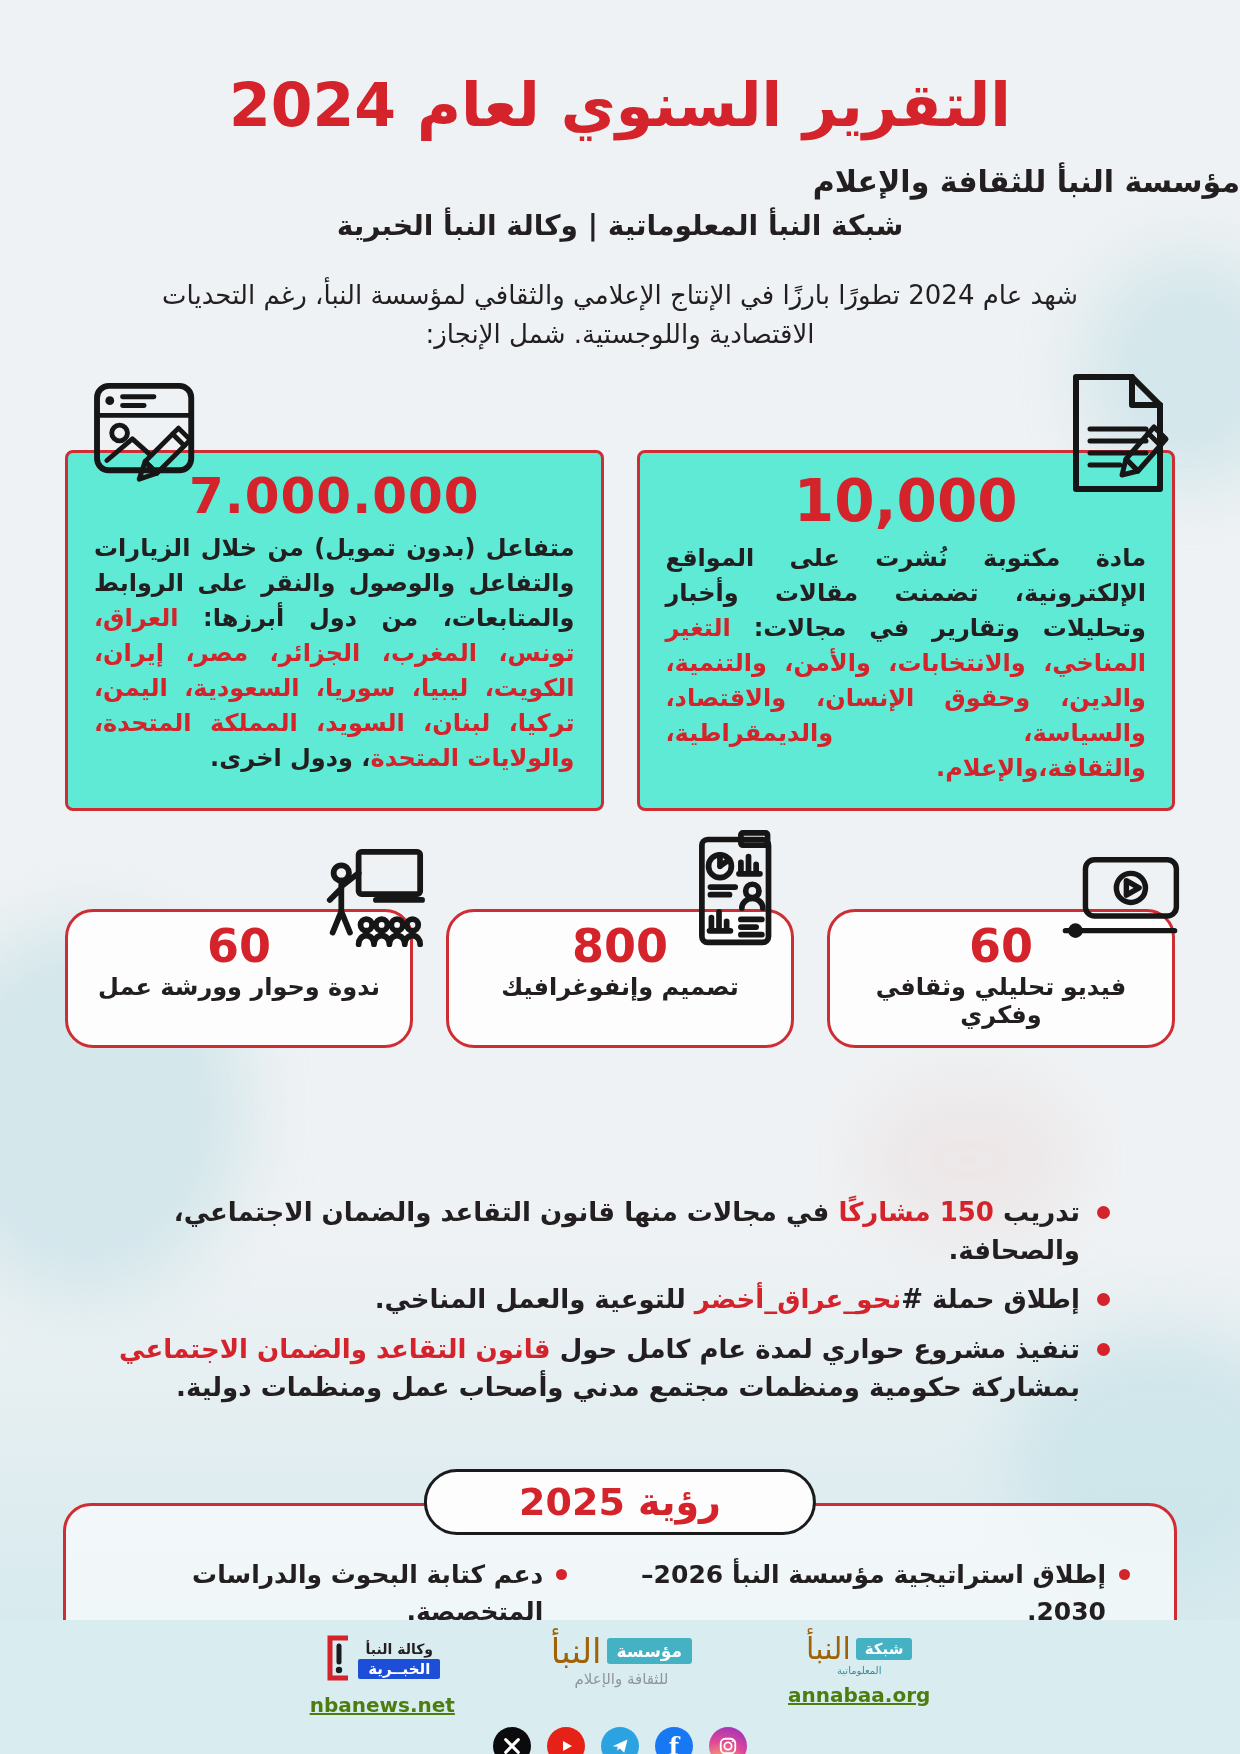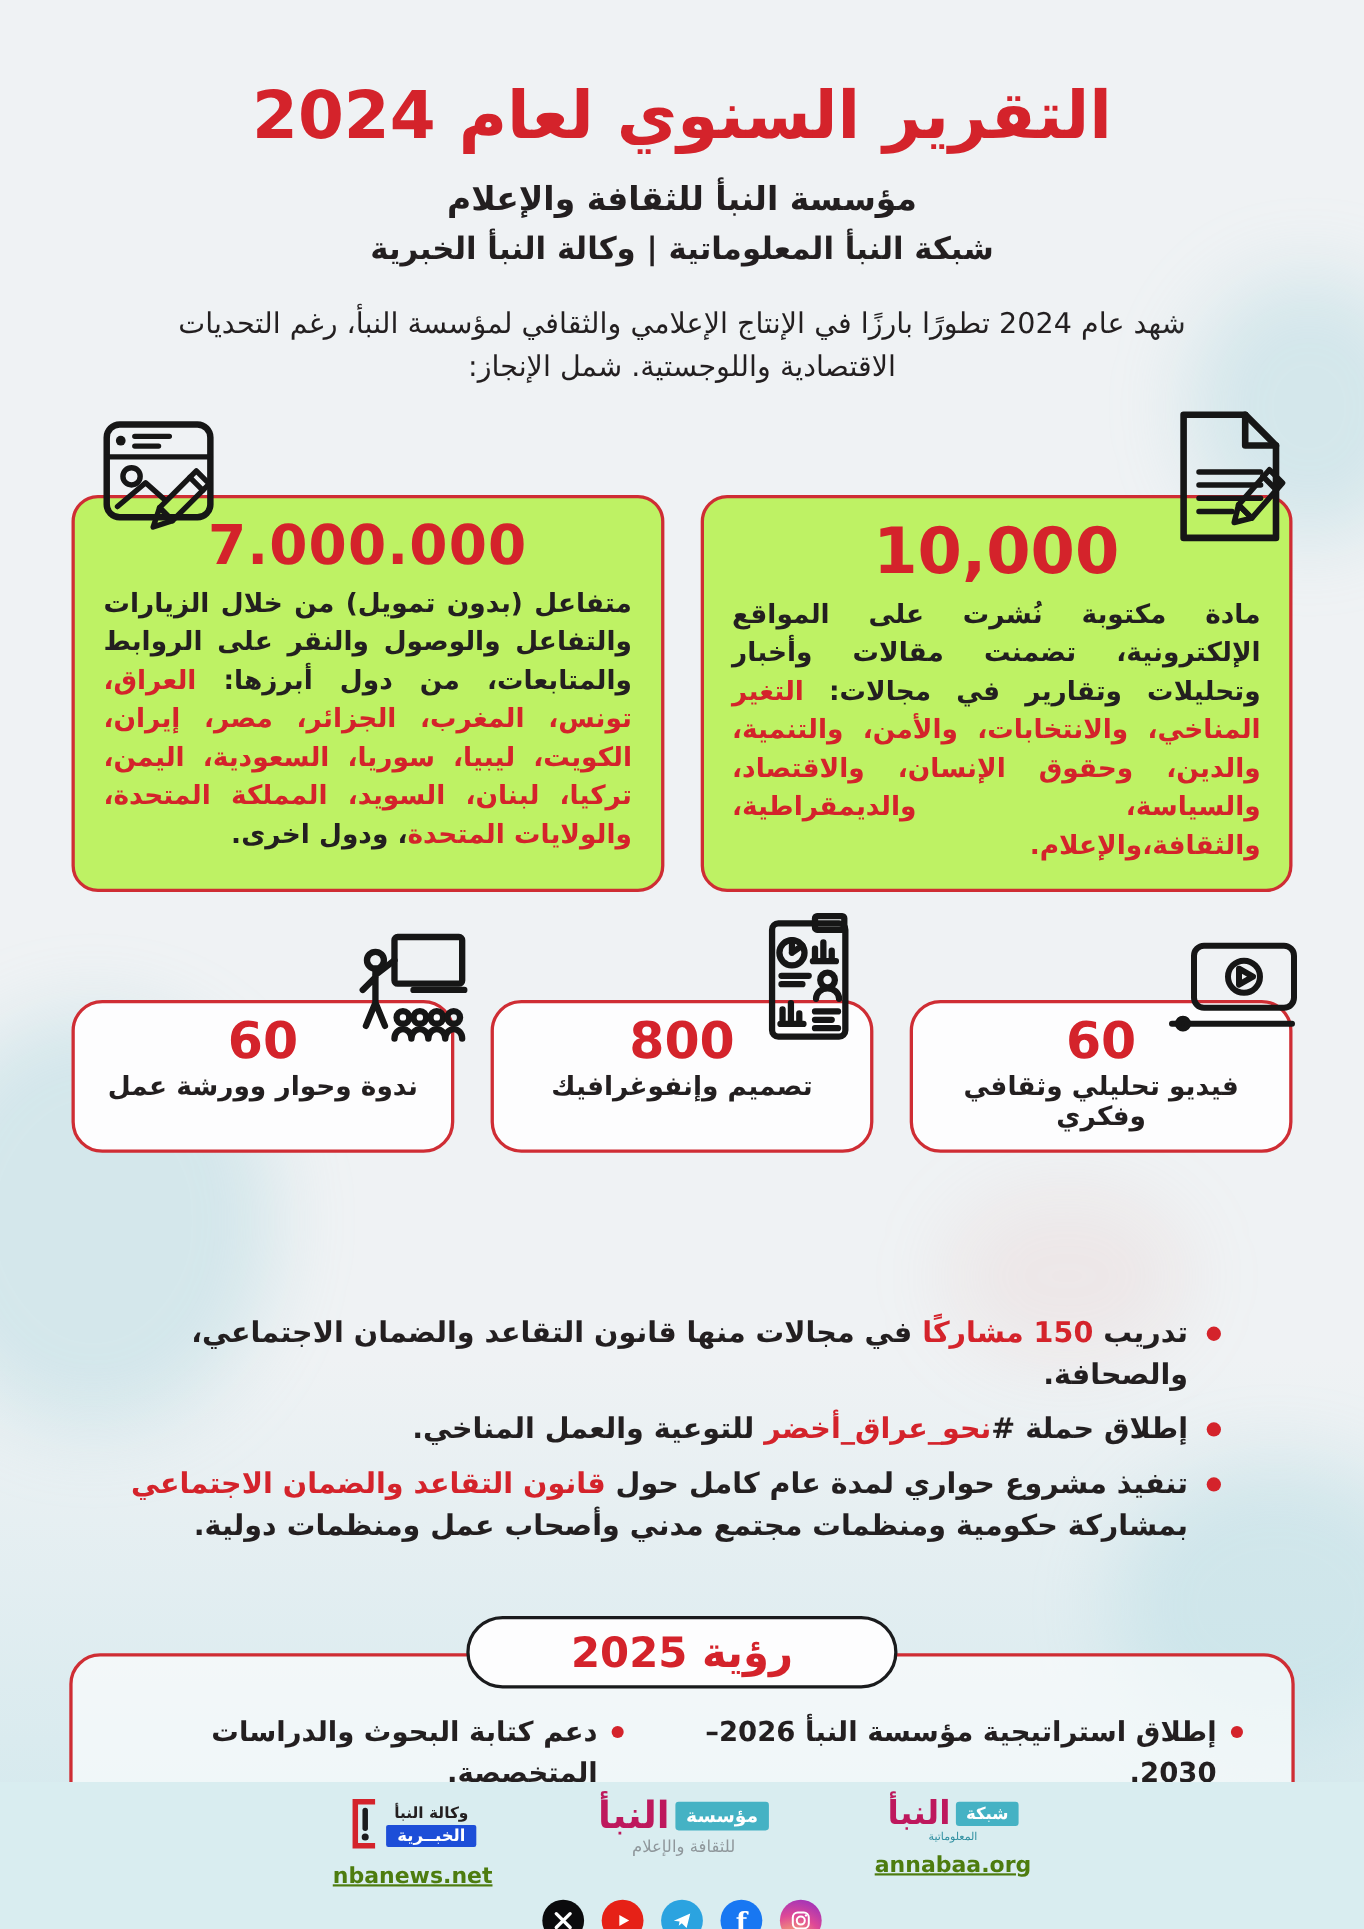--- a/index.html
+++ b/index.html
@@ -8,27 +8,27 @@
     position:relative; width:1240px; height:1754px; margin:0 auto;
     background:#eff2f4; overflow:hidden; direction:rtl;
     font-family:"DejaVu Sans", sans-serif; color:#231f20;
   }
   .blob { position:absolute; border-radius:50%; background:rgba(150,205,216,.30); filter:blur(34px); }
   .wash-bottom { position:absolute; left:0; right:0; bottom:0; height:520px;
     background:linear-gradient(to bottom, rgba(197,228,234,0), rgba(197,228,234,.75)); }
   .red { color:#d4232b; }
 
   .title { margin-top:70px; text-align:center; font-size:60px; font-weight:bold; color:#d4232b; }
-  .org   { margin-top:24px; text-align:center; font-size:30px; font-weight:bold; }
+  .org   { margin-top:24px; font-size:30px; font-weight:bold; }
   .brands{ margin-top:10px; text-align:center; font-size:28px; font-weight:bold; }
   .intro { margin:34px auto 0; width:1020px; text-align:center; font-size:26px; line-height:1.5; }
 
   .cards { display:flex; gap:33px; margin:96px 65px 0; }
-  .card  { flex:1; position:relative; background:#bef264; border:3px solid #cf2d34;
-           border-radius:24px; padding:14px 26px 22px; min-height:288px; }
+  .card  { flex:1; position:relative; background:#5eead4; border:3px solid #cf2d34;
+           border-radius:8px; padding:14px 26px 22px; min-height:288px; }
   .card .num  { text-align:center; font-weight:bold; color:#d4232b; }
   .card-written .num { font-size:58px; }
   .card-eng .num     { font-size:50px; letter-spacing:1px; }
   .card .body { margin-top:6px; font-size:24px; font-weight:bold; line-height:1.46;
                 text-align:justify; text-align-last:right; }
   .card-icon { position:absolute; }
   .card-written .card-icon { top:-80px; left:auto; right:-2px; }
   .card-eng .card-icon     { top:-72px; right:auto; left:24px; }
 
   .stats { display:flex; gap:33px; margin:98px 65px 0; }
@@ -57,21 +57,21 @@
                  grid-auto-flow:column; column-gap:46px; row-gap:14px; }
   .vi { list-style:none; position:relative; padding-right:26px; font-size:25px;
         font-weight:bold; line-height:1.5; }
   .vi .dot { top:13px; width:11px; height:11px; }
 
   .footer { position:absolute; left:0; right:0; bottom:0; height:134px; background:#d9edf0; }
   .logos { display:flex; justify-content:center; align-items:flex-start; gap:96px; padding-top:14px; }
   .logo { text-align:center; }
   .logo-row { display:flex; align-items:center; justify-content:center; gap:5px; }
   .teal-box { background:#45b2c4; color:#fff; font-weight:bold; padding:2px 9px; border-radius:3px; font-size:15px; }
-  .logo-big { font-size:30px; font-weight:bold; color:#be185d; line-height:1; }
+  .logo-big { font-size:30px; font-weight:normal; color:#a16207; line-height:1; }
   .logo-sub { font-size:10px; color:#2f8fa0; margin-top:1px; }
   .logo-sub-grey { font-size:15px; color:#8f979b; margin-top:2px; letter-spacing:2px; }
   .logo-url { direction:ltr; font-size:20px; font-weight:bold; color:#4d7c0f; margin-top:7px;text-decoration:underline; }
   .agency-row { display:flex; align-items:center; justify-content:center; gap:6px; }
   .agency-l1 { font-size:14px; font-weight:bold; }
   .agency-l2 { background:#1d4ed8; color:#fff; font-size:15px; font-weight:bold;
                padding:1px 10px; border-radius:2px; margin-top:2px; letter-spacing:3px; }
   .socials { display:flex; direction:ltr; justify-content:center; gap:16px; margin-top:10px; }
   .soc { width:38px; height:38px; border-radius:50%; display:flex; align-items:center;
          justify-content:center; color:#fff; font-weight:bold; }

